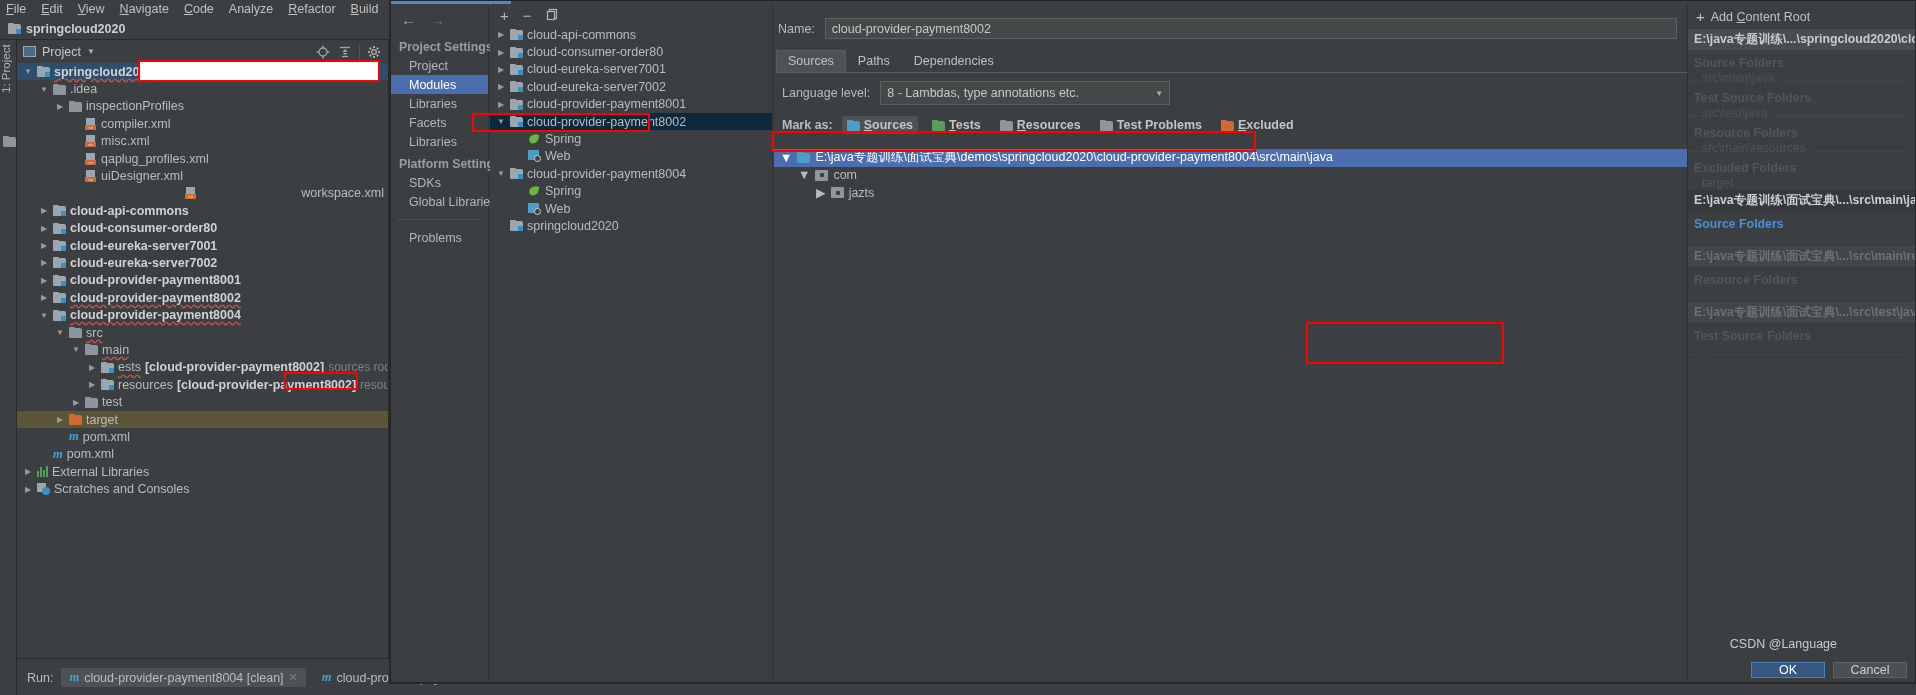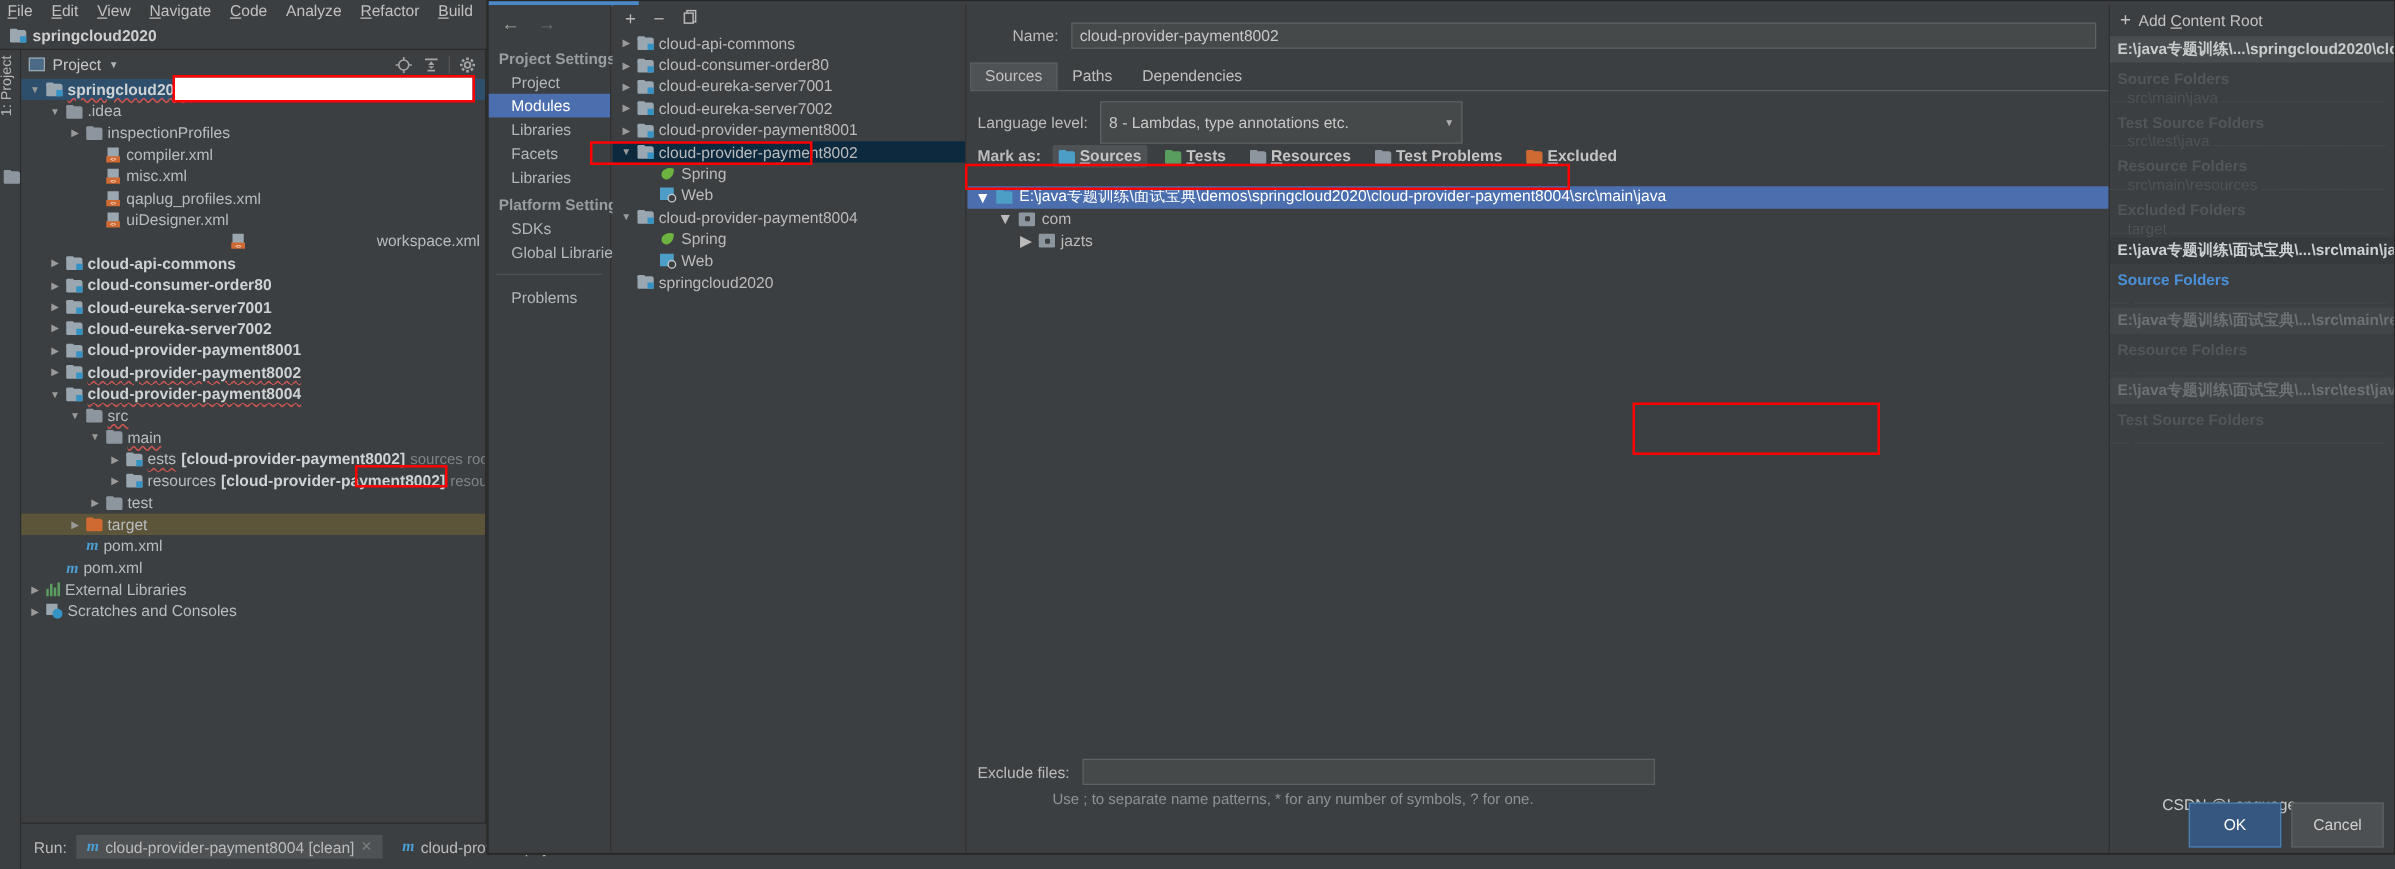--- a/index.html
+++ b/index.html
@@ -89,21 +89,21 @@
   .mrow.sel{ background:#0d293e; }
   .mrow .arrow{ width:10px; text-align:center; color:#9a9a9a; font-size:8px;}
 
   .dlg-right{ position:absolute; left:383px; top:3px; right:228px; bottom:0; background:#3c3f41;}
   .rrow{ display:flex; align-items:center; gap:10px; }
   .lbl-sm{ font-size:12.5px; color:#bbbbbb; white-space:nowrap;}
   .txtfield{ background:#45494a; border:1px solid #5e6163; height:21px; display:flex; align-items:center; padding:0 6px; font-size:12.5px; color:#c8c8c8;}
   .tabs{ display:flex; align-items:flex-end; height:23px; border-bottom:1px solid #5a5d5f; }
   .tab{ padding:3px 11px; font-size:12.5px; color:#c0c0c0; border:1px solid transparent;}
   .tab.active{ background:#4e5254; border:1px solid #5a5d5f; border-bottom-color:#4e5254;}
-  .combo{ background:#45494a; border:1px solid #5e6163; height:34px; display:flex; align-items:center; justify-content:space-between; padding:0 6px; font-size:12.5px; color:#c8c8c8;}
+  .combo{ background:#45494a; border:1px solid #5e6163; height:24px; display:flex; align-items:center; justify-content:space-between; padding:0 6px; font-size:12.5px; color:#c8c8c8;}
   .markas{ display:flex; align-items:center; gap:9px;}
   .mark-btn{ display:flex; align-items:center; gap:4px; padding:2px 5px; font-size:12.5px; color:#c4c4c4; }
   .mark-btn.on{ background:#4e5254; border-radius:2px; }
   .mark-btn u{ text-decoration:underline;}
 
   .srcarea{ position:absolute; left:0; right:0; top:145px; bottom:95px; }
   .srow{ height:17.6px; display:flex; align-items:center; gap:5px; padding-left:16px; font-size:12.5px; white-space:nowrap;}
   .srow.sel{ background:#4b6eaf; color:#ffffff;}
   .pkg-icon{ position:relative; width:13px; height:11px; flex:0 0 auto;}
   .pkg-icon .bx{ position:absolute; inset:0; background:#8d969e; border-radius:1px;}
@@ -115,21 +115,21 @@
   .dlg-far{ position:absolute; right:0; top:3px; width:228px; bottom:0; background:#3c3f41; border-left:1px solid #2f3133;}
   .addroot{ display:flex; align-items:center; gap:6px; font-size:12.5px; color:#c2c2c2; padding:6px 0 5px 8px;}
   .croot{ font-size:12.3px; font-weight:bold; color:#c9cccd; background:#4a4d4f; padding:2px 6px; white-space:nowrap; overflow:hidden;}
   .grp-title{ font-size:12.3px; font-weight:bold; color:#52565a; padding:6px 0 0 6px;}
   .grp-title.bright{ color:#4a90d9; }
   .grp-item{ font-size:12.3px; color:#4f5357; padding:1px 0 0 14px; position:relative;}
   .grp-item .dots{ position:absolute; left:0; right:6px; bottom:3px; border-bottom:1px dotted #4a4d50; z-index:0;}
   .grp-item span{ position:relative; background:#3c3f41; padding-right:3px; z-index:1;}
 
   .okrow{ position:absolute; right:8px; bottom:4px; display:flex; gap:8px; align-items:center;}
-  .btn{ width:74px; height:36px; display:flex; align-items:center; justify-content:center; font-size:12.5px;
+  .btn{ width:74px; height:16px; display:flex; align-items:center; justify-content:center; font-size:12.5px;
         background:#4c5052; border:1px solid #5e6163; color:#cfcfcf;}
   .btn.primary{ background:#365880; border-color:#4a81b4; color:#ffffff;}
   .csdn{ position:absolute; right:78px; bottom:31px; font-size:12.5px; color:#c9cccd;}
 
   
   .redbox{ position:absolute; border:2.5px solid #ff0000; pointer-events:none; z-index:60;}
   .whitebox{ position:absolute; background:#ffffff; z-index:55;}
 </style>
 </head>
 <body>
@@ -572,21 +572,21 @@
             <i class="f2"></i>
             <i class="f1"></i>
             <i class="b"></i>
           </span>
           <span>springcloud2020</span>
         </div>
       </div>
   </div>
 
   <div class="dlg-right">
-    <div class="rrow" style="position:absolute;left:36px;top:14px;right:10px;">
+    <div class="rrow" style="position:absolute;left:4px;top:14px;right:10px;">
       <span class="lbl-sm">Name:</span>
       <span class="txtfield" style="flex:1;">cloud-provider-payment8002</span>
     </div>
     <div class="tabs" style="position:absolute;left:2px;top:46px;right:0;" id="detail-tabs">
         <span class="tab active">Sources</span>
         <span class="tab">Paths</span>
         <span class="tab">Dependencies</span>
       </div>
     <div class="rrow" style="position:absolute;left:8px;top:77px;">
       <span class="lbl-sm">Language level:</span>
@@ -654,27 +654,20 @@
         <div class="srow" style="padding-left: 42px;">
           <span class="arrow">▶</span>
           <span class="pkg-icon">
             <i class="bx"></i>
             <i class="dot"></i>
           </span>
           <span>jazts</span>
         </div>
       </div>
 
-    <div class="excl-wrap">
-      <div class="rrow" style="padding-left:8px;">
-        <span class="lbl-sm">Exclude files:</span>
-        <span class="txtfield" style="width:458px;"></span>
-      </div>
-      <div class="excl-hint">Use ; to separate name patterns, * for any number of symbols, ? for one.</div>
-    </div>
   </div>
 
   <div class="dlg-far">
     <div class="addroot">
       <span style="font-size:15px;line-height:10px;">+</span>
       <span>Add <u>C</u>ontent Root</span>
     </div>
     <div id="roots-list">
         <div class="croot">E:\java专题训练\...\springcloud2020\cloud-provider</div>
         <div class="grp-title">Source Folders</div>

